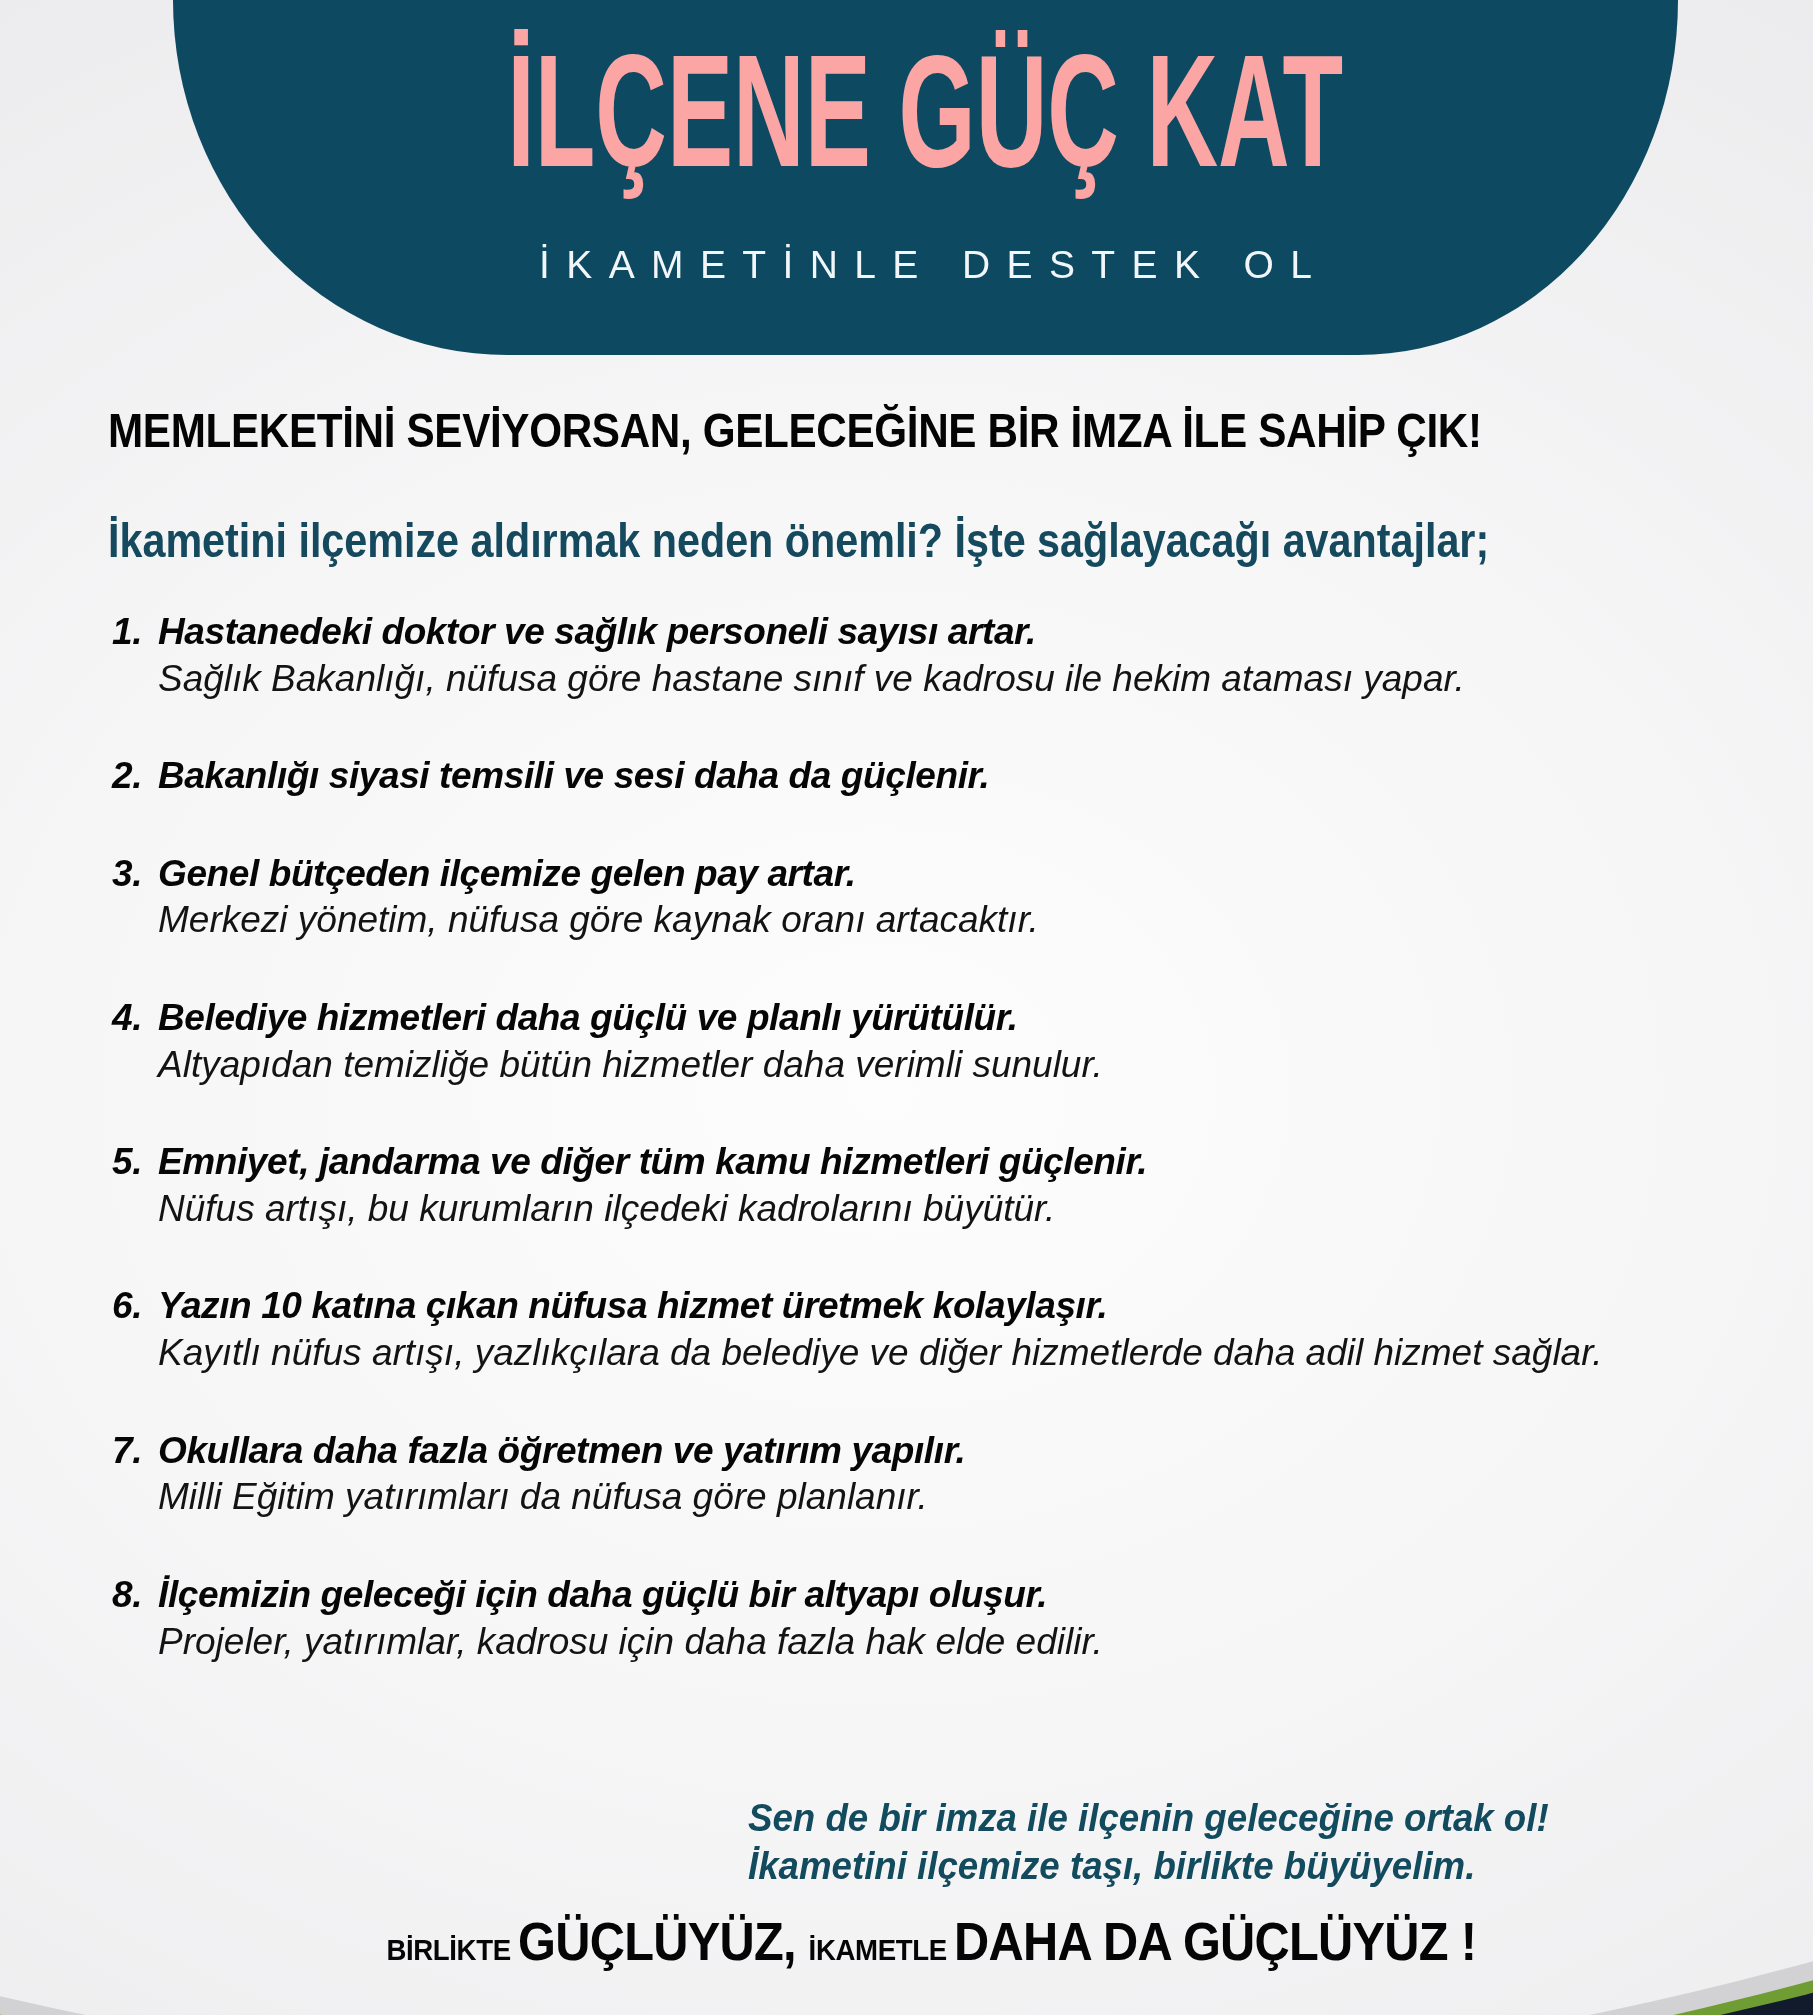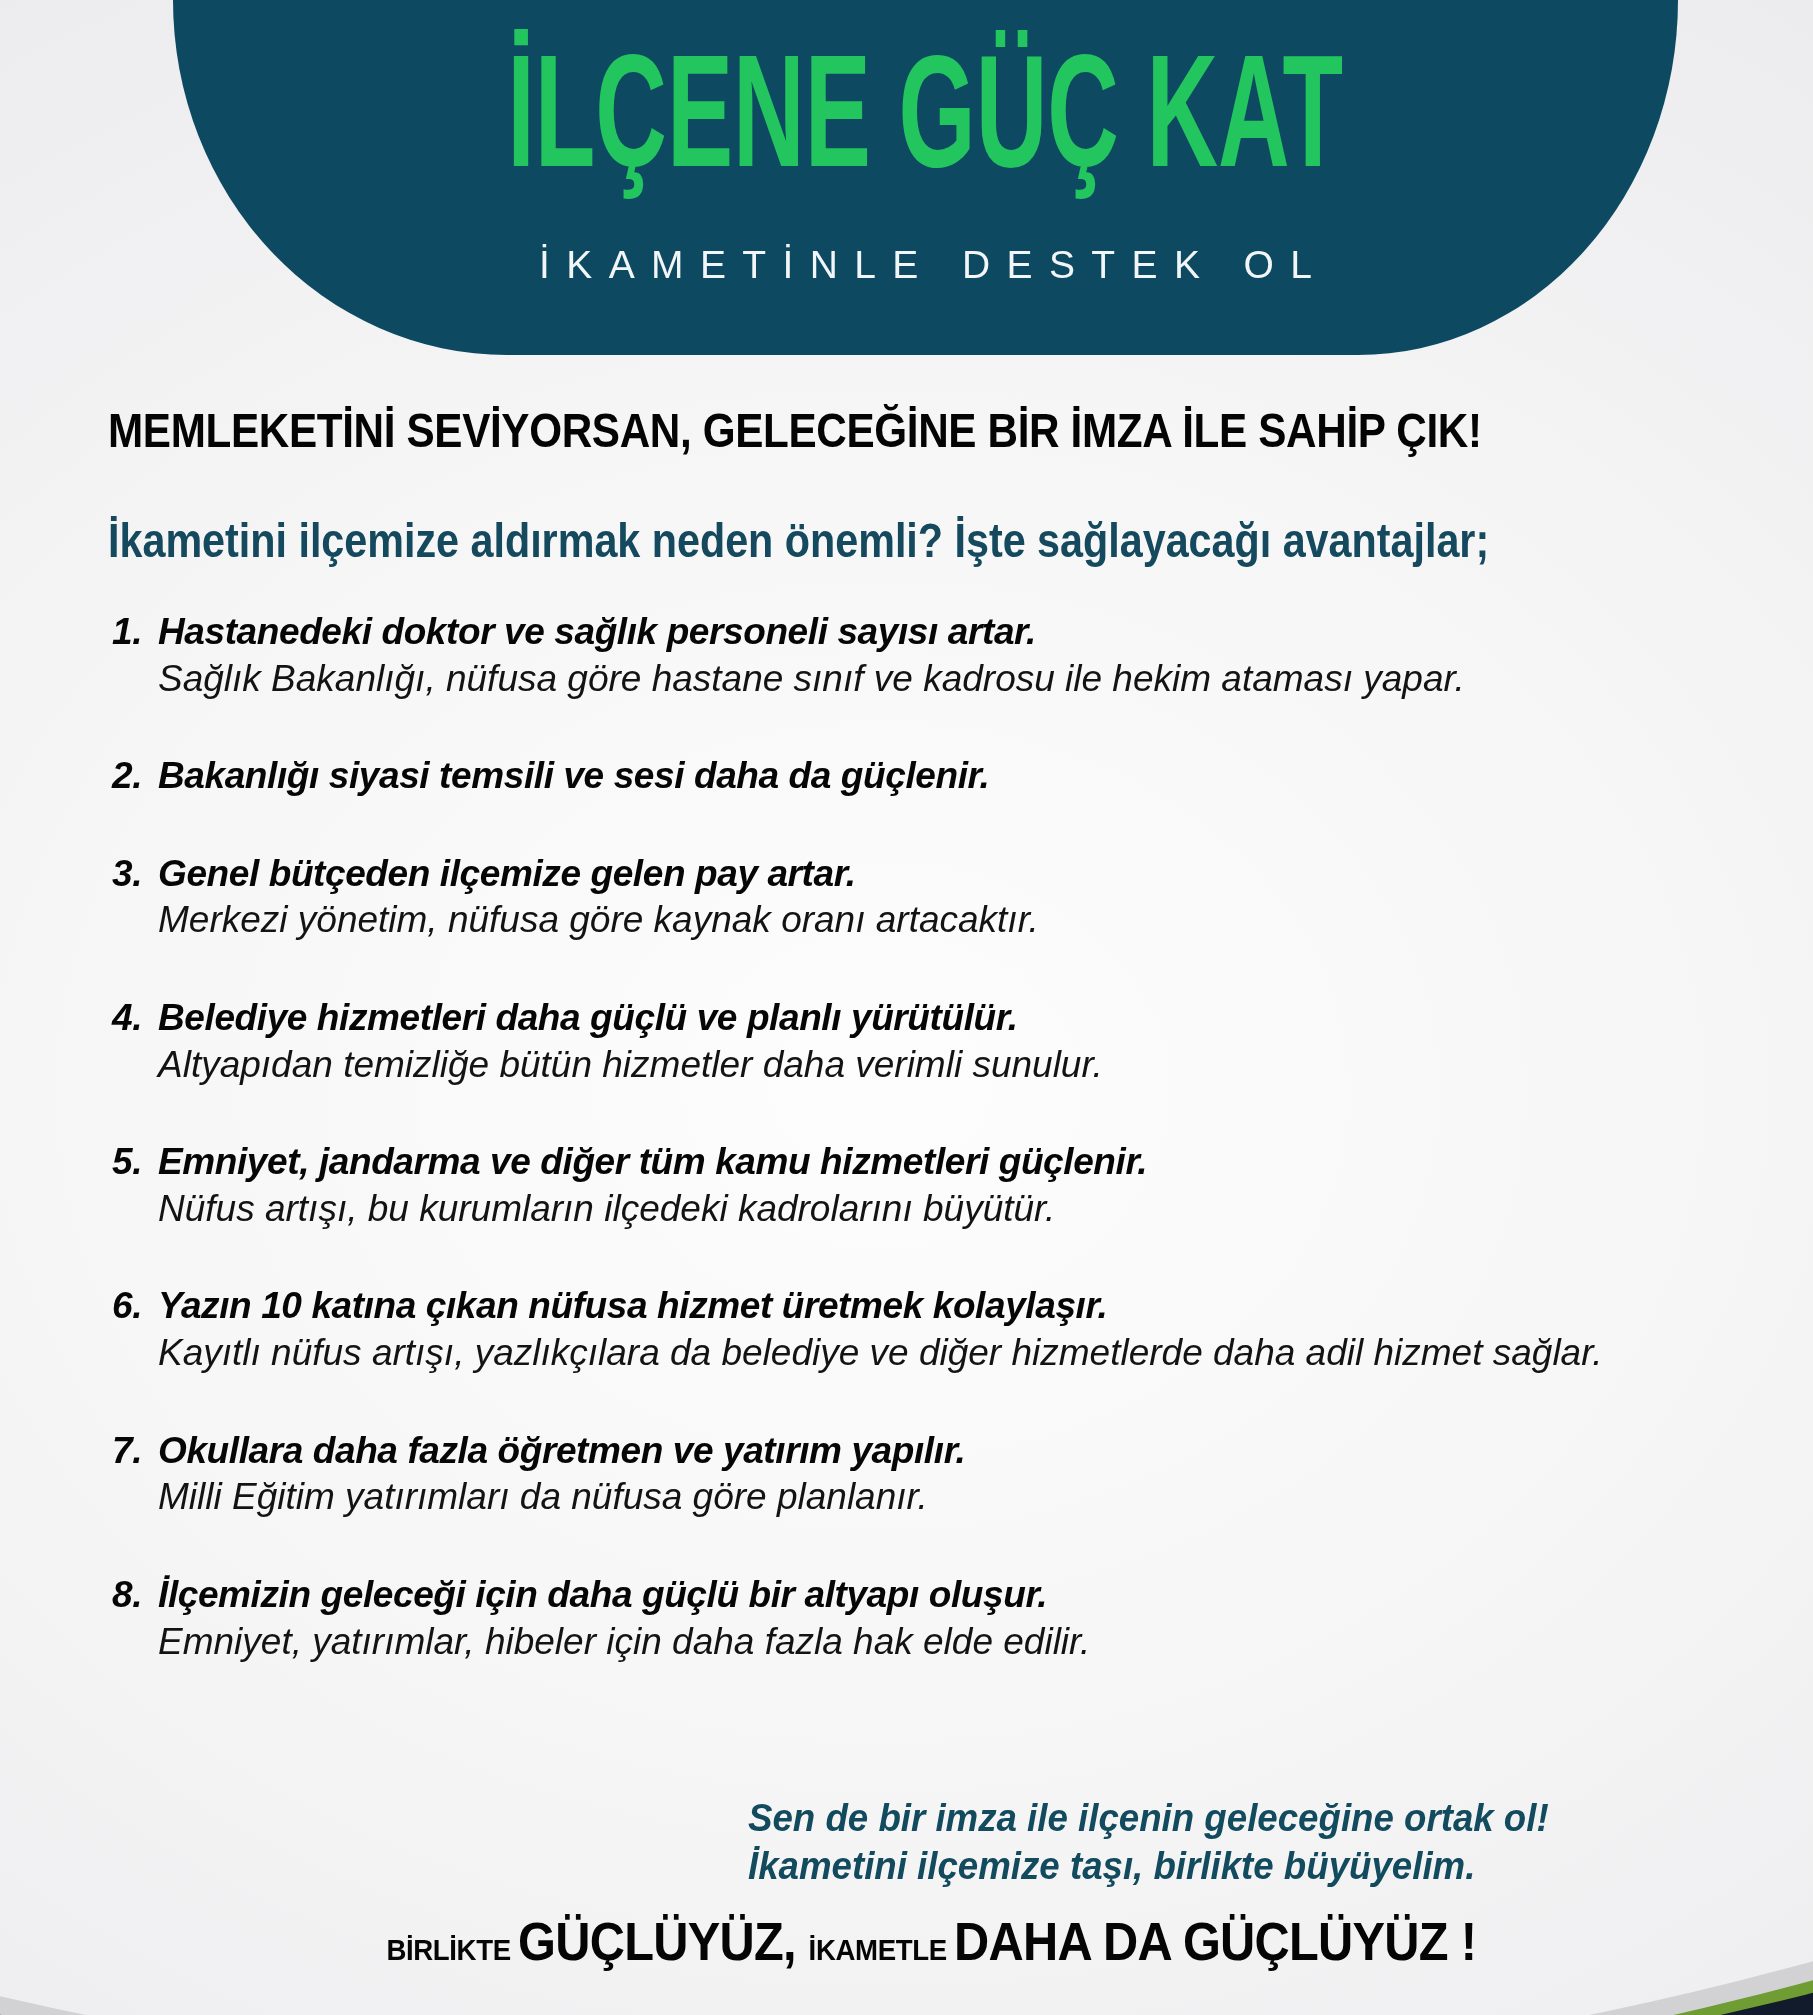--- a/index.html
+++ b/index.html
@@ -9,21 +9,21 @@
   
   .arc{position:absolute;border-radius:50%;}
   .arc-green{left:-3649px;top:-6652px;width:8778px;height:8778px;background:#6f9d33;z-index:1;}
   .arc-gray{left:-2888px;top:-5342px;width:7452px;height:7452px;background:#d2d2d4;z-index:2;}
   .arc-white{left:-2871px;top:-5324px;width:7416px;height:7416px;z-index:3;
              background:radial-gradient(ellipse 1733px 1370px at 50.6% 86.5%, #fdfdfe 0%, #f6f6f7 48%, #ebebed 100%);}
 
   
   .banner{position:absolute;z-index:5;left:173px;top:0;width:1505px;height:355px;background:#0d4a62;
           border-radius:0 0 320px 334px / 0 0 355px 355px;text-align:center;}
-  .banner-title{position:absolute;top:31px;left:0;right:0;color:#22c55e;font-weight:700;font-size:160px;line-height:1;white-space:nowrap;}
+  .banner-title{position:absolute;top:31px;left:0;right:0;color:#fca5a5;font-weight:700;font-size:160px;line-height:1;white-space:nowrap;}
   .banner-title > span{display:inline-block;transform:scaleX(0.62);transform-origin:50% 50%;}
   .banner-sub{position:absolute;top:245px;left:0;right:0;color:#f2f6f8;font-weight:400;font-size:39px;line-height:1;
               letter-spacing:0.42em;margin-right:-0.42em;white-space:nowrap;}
 
   
   .headline{position:absolute;z-index:6;left:108px;top:403px;font-size:48px;font-weight:700;color:#040404;
             white-space:nowrap;display:inline-block;transform:scaleX(0.88);transform-origin:0 0;letter-spacing:-0.4px;}
   .intro{position:absolute;z-index:6;left:108px;top:513px;font-size:48px;font-weight:700;color:#15495e;
          white-space:nowrap;display:inline-block;transform:scaleX(0.86);transform-origin:0 0;}
 
@@ -81,21 +81,21 @@
     <div class="item">
       <div class="item-title"><span class="num">6.</span><span>Yazın 10 katına çıkan nüfusa hizmet üretmek kolaylaşır.</span></div>
       <div class="item-desc">Kayıtlı nüfus artışı, yazlıkçılara da belediye ve diğer hizmetlerde daha adil hizmet sağlar.</div>
     </div>
     <div class="item">
       <div class="item-title"><span class="num">7.</span><span>Okullara daha fazla öğretmen ve yatırım yapılır.</span></div>
       <div class="item-desc">Milli Eğitim yatırımları da nüfusa göre planlanır.</div>
     </div>
     <div class="item">
       <div class="item-title"><span class="num">8.</span><span>İlçemizin geleceği için daha güçlü bir altyapı oluşur.</span></div>
-      <div class="item-desc">Emniyet, yatırımlar, hibeler için daha fazla hak elde edilir.</div>
+      <div class="item-desc">Projeler, yatırımlar, kadrosu için daha fazla hak elde edilir.</div>
     </div>
   </div>
 
   <div class="cta">
     <div>Sen de bir imza ile ilçenin geleceğine ortak ol!</div>
     <div>İkametini ilçemize taşı, birlikte büyüyelim.</div>
   </div>
 
   <div class="tagline">
     <span class="tagline-inner">

